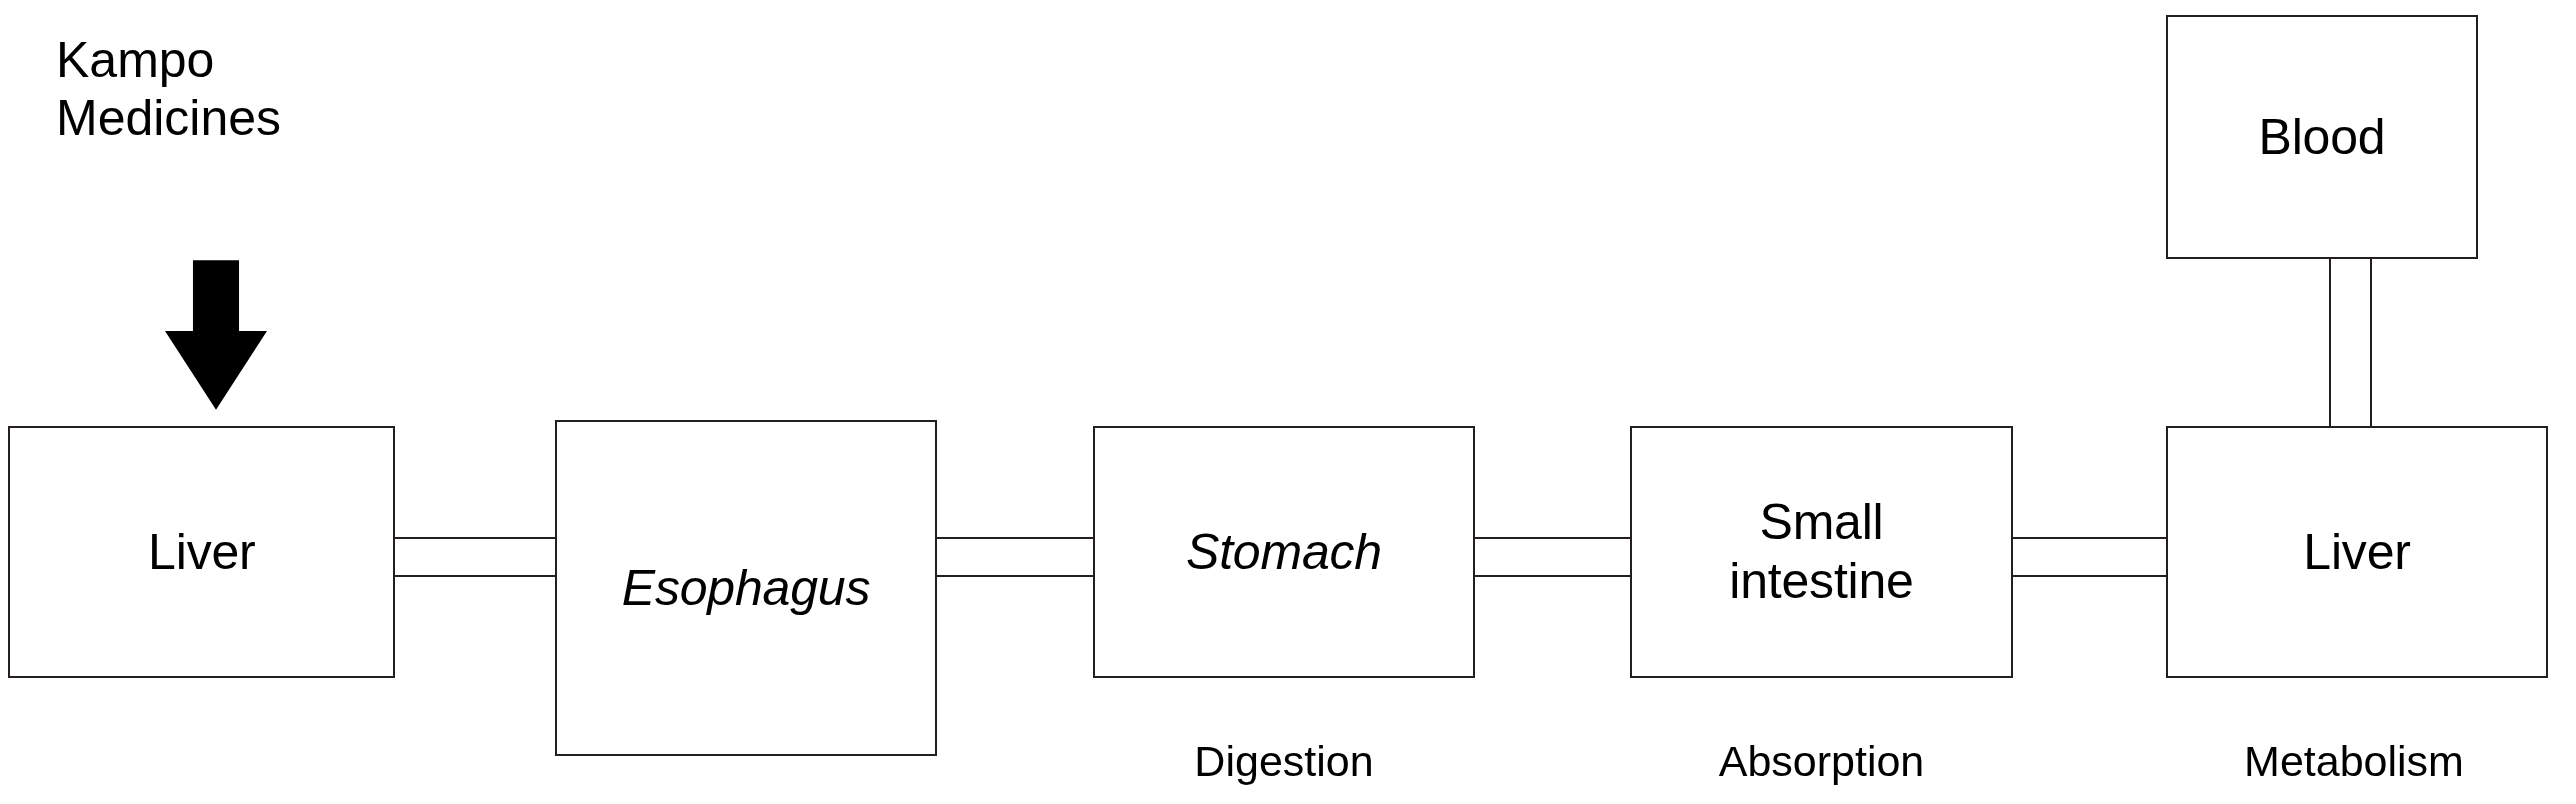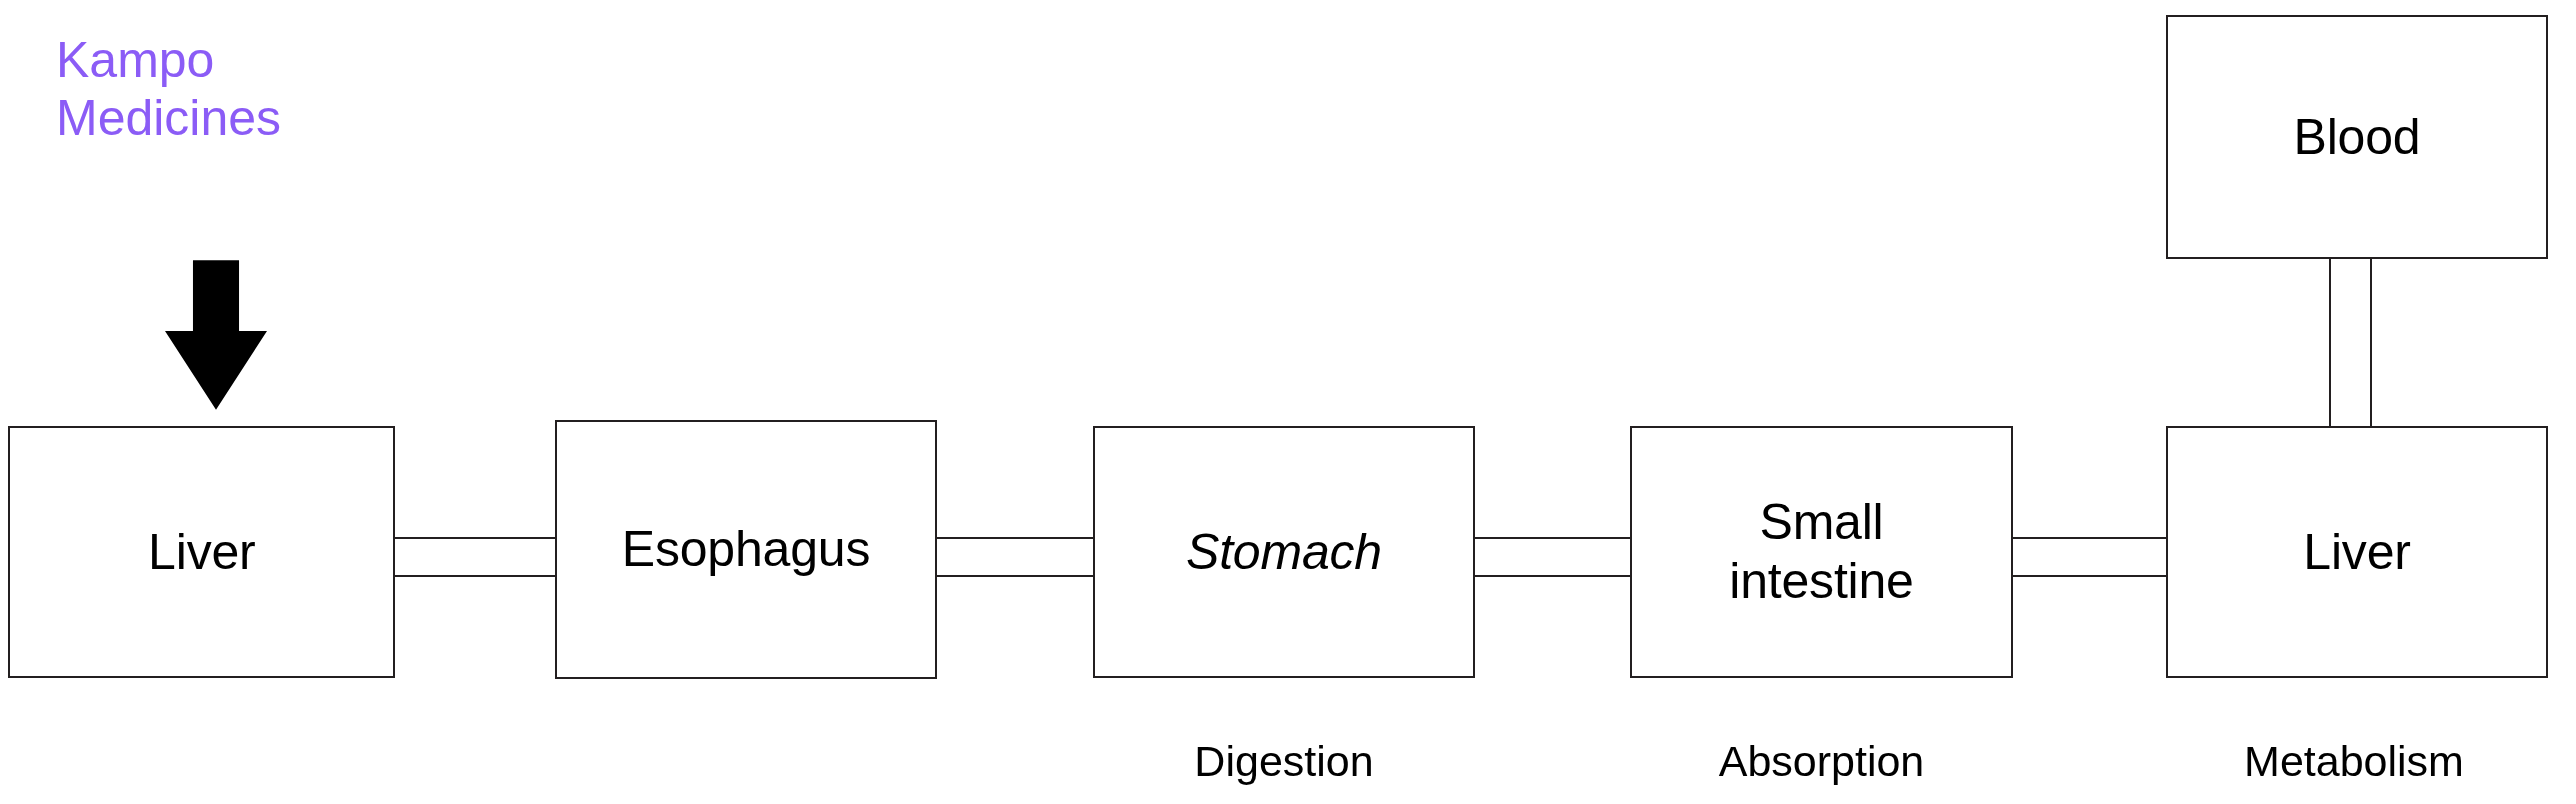--- a/index.html
+++ b/index.html
@@ -62,21 +62,21 @@
     color: #000000;
     text-align: center;
     white-space: nowrap;
   }
 
   
   .source-text {
     position: absolute;
     font-size: 50px;
     line-height: 1.16;
-    color: #8b5cf6;
+    color: #000000;
     text-align: left;
     white-space: pre-line;
   }
 
   
   .down-arrow {
     position: absolute;
     z-index: 2;
   }
 </style>
@@ -97,38 +97,38 @@
   <div class="pipe-h" style="left:388px;  top:537px; width:175px;  height:40px;"></div>
   <div class="pipe-h" style="left:929px; top:537px; width:170px;  height:40px;"></div>
   <div class="pipe-h" style="left:1468px; top:537px; width:168px;  height:40px;"></div>
   <div class="pipe-h" style="left:2005px; top:537px; width:167px;  height:40px;"></div>
   <div class="pipe-v" style="left:2329px; top:252px; width:43px;   height:182px;"></div>
 
   <div class="node-box" style="left:8.3px; top:426px; width:387px; height:252px;">
     <span class="node-label">Liver</span>
   </div>
 
-  <div class="node-box" style="left:555px; top:420px; width:382px; height:259px;">
+  <div class="node-box" style="left:555px; top:420px; width:382px; height:336px;font-style:italic;">
     <span class="node-label">Esophagus</span>
   </div>
 
   <div class="node-box" style="left:1093px; top:426px; width:382px; height:252px;font-style:italic;">
     <span class="node-label">Stomach</span>
   </div>
 
   <div class="node-box" style="left:2166px; top:426px; width:382px; height:252px;">
     <span class="node-label">Liver</span>
   </div>
 
   <div class="node-box" style="left:1630px; top:426px; width:383px; height:252px;">
     <span class="node-label">Small
 intestine</span>
   </div>
 
-  <div class="node-box" style="left:2166px; top:15px; width:382px; height:244px;">
+  <div class="node-box" style="left:2166px; top:15px; width:312px; height:244px;">
     <span class="node-label">Blood</span>
   </div>
 
   <div class="caption" style="left:1093px; top:740px; width:382px;">Digestion</div>
 
   <div class="caption" style="left:2156px; top:740px; width:396px;">Metabolism</div>
 
   <div class="caption" style="left:1630px; top:740px; width:383px;">Absorption</div>
 
 </div>

